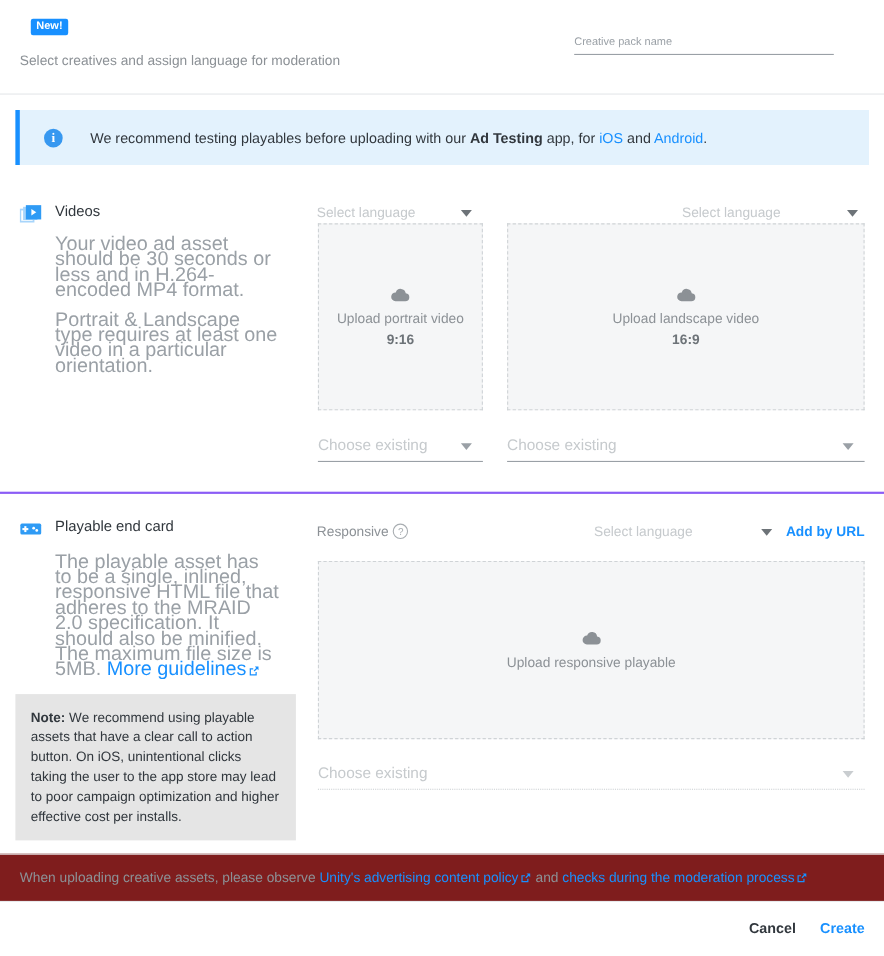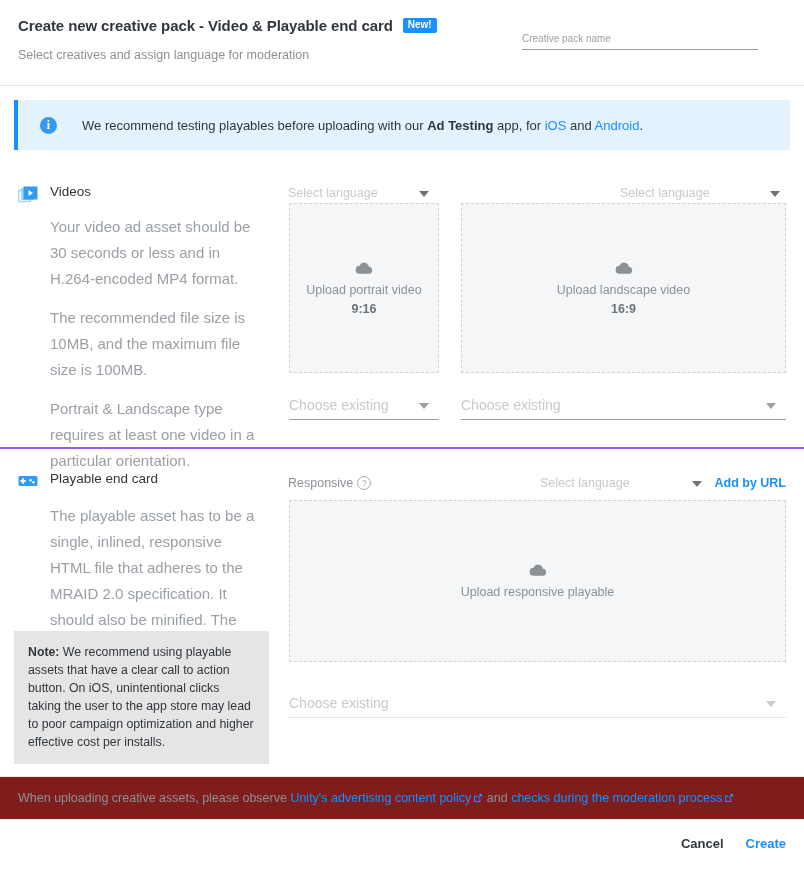--- a/index.html
+++ b/index.html
@@ -130,22 +130,22 @@
   .sec-head {
     position: absolute;
     left: 50px;
     font-size: 13.5px;
     color: #31373d;
   }
   .sec-body {
     position: absolute;
     left: 50px;
     width: 205px;
-    font-size: 15px;
-    line-height: 26px;
+    font-size: 18px;
+    line-height: 14px;
     color: #9aa0a6;
   }
   .sec-body p { margin: 0 0 13px 0; }
   .sec-body p:last-child { margin-bottom: 0; }
 
   .ext-ico {
     display: inline-block;
     vertical-align: -1px;
     margin-left: 2px;
   }
@@ -300,21 +300,20 @@
     font-family: "Liberation Sans", sans-serif;
   }
 </style>
 </head>
 <body>
 
 <div class="page">
 
   <div class="header">
     <div class="title-row">
-      <span class="title">Create new creative pack - Video &amp; Playable end card</span>
       <span class="badge-new">New!</span>
     </div>
     <div class="subtitle">Select creatives and assign language for moderation</div>
     <div class="packname-wrap">
       <input class="packname-input" type="text" placeholder="Creative pack name" style="">
     </div>
   </div>
 
   <div class="banner">
     <span class="banner-icon">i</span>
@@ -328,21 +327,20 @@
         <rect x="0.5" y="4.5" width="12" height="11" fill="none" stroke="#a8d5fb" stroke-width="1.6"></rect>
         <rect x="3" y="2" width="13" height="12" fill="#a8d5fb"></rect>
         <rect x="5.5" y="0.5" width="14" height="13" fill="#2f9bf5"></rect>
         <polygon points="10.5,4 10.5,10 15,7" fill="#ffffff"></polygon>
       </svg>
     </span>
     <span class="sec-head" style="top:12px;">Videos</span>
 
     <div class="sec-body" style="top:42px;">
       <p>Your video ad asset should be 30 seconds or less and in H.264-encoded MP4 format.</p>
-      <p>The recommended file size is 10MB, and the maximum file size is 100MB.</p>
       <p>Portrait &amp; Landscape type requires at least one video in a particular orientation.</p>
     </div>
 
     <span class="lang-label" style="left:288px; top:14px;">Select language</span>
     <span class="caret" style="left:419px; top:19px;"></span>
 
     <div class="drop-zone" style="left:289px; top:31px; width:150px; height:170px;">
       <svg width="18" height="14" viewBox="0 0 20 15">
         <path d="M5 14h10a4 4 0 0 0 .4-7.98A5.2 5.2 0 0 0 5.3 5.1 3.6 3.6 0 0 0 5 14z" fill="#8c9196"></path>
         <polygon points="10,3.6 13.2,7.6 6.8,7.6" fill="#8c9196"></polygon>
@@ -406,21 +404,21 @@
 
     <span class="resp-label" style="position:absolute; left:288px; top:27px;">
       <span>Responsive</span><span class="help-ico">?</span>
     </span>
 
     <span class="lang-label" style="left:540px; top:27px;">Select language</span>
     <span class="caret" style="left:692px; top:32px;"></span>
 
     <span class="add-url" style="position:absolute; right:18px; top:27px;">Add by URL</span>
 
-    <div class="drop-zone" style="left:289px; top:51px; width:497px; height:162px;">
+    <div class="drop-zone" style="left:289px; top:61px; width:497px; height:162px;">
       <svg width="18" height="14" viewBox="0 0 20 15">
         <path d="M5 14h10a4 4 0 0 0 .4-7.98A5.2 5.2 0 0 0 5.3 5.1 3.6 3.6 0 0 0 5 14z" fill="#8c9196"></path>
         <polygon points="10,3.6 13.2,7.6 6.8,7.6" fill="#8c9196"></polygon>
         <rect x="8.7" y="6.8" width="2.6" height="4.6" fill="#8c9196"></rect>
       </svg>
       <span class="dz-label">Upload responsive playable</span>
     </div>
 
     <div class="choose disabled" style="left:289px; top:245px; width:497px; height:24px;">
       <span class="choose-text">Choose existing</span>

